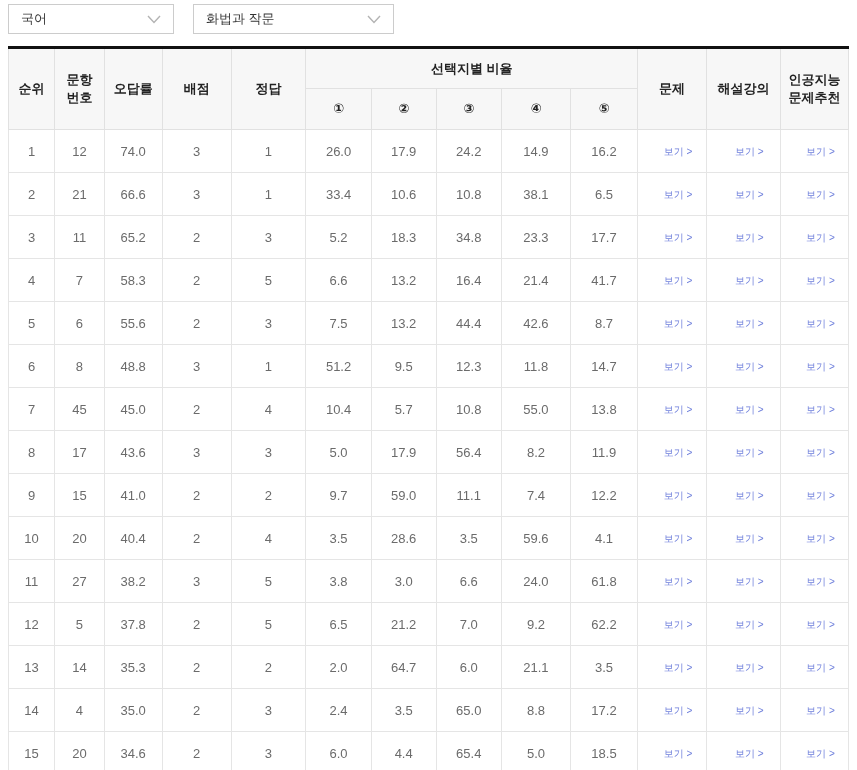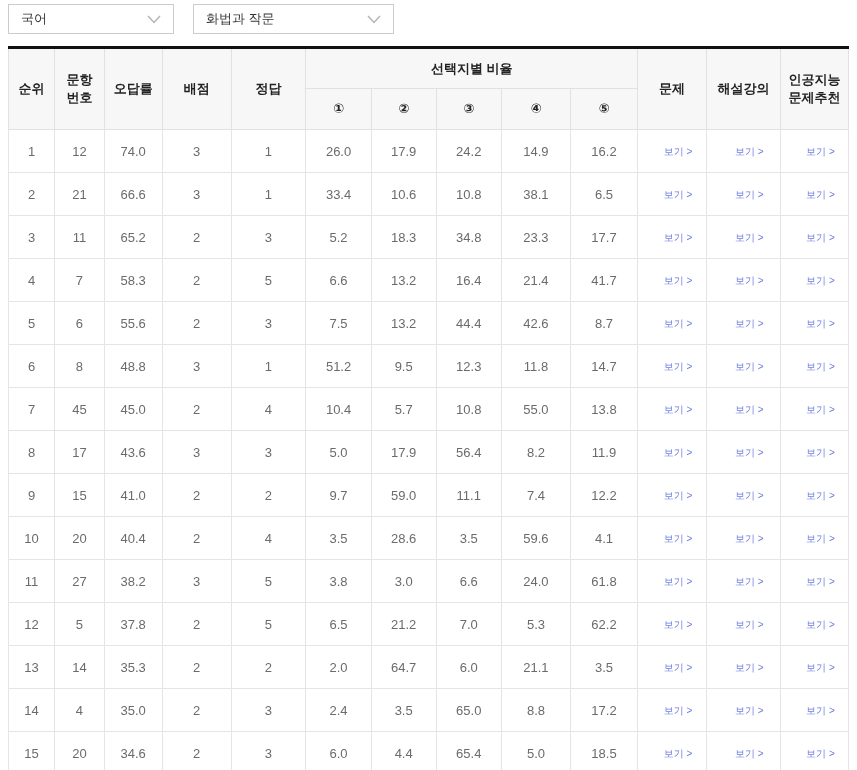--- a/index.html
+++ b/index.html
@@ -298,21 +298,21 @@
       </tr>
       <tr>
         <td>12</td>
         <td>5</td>
         <td>37.8</td>
         <td>2</td>
         <td>5</td>
         <td>6.5</td>
         <td>21.2</td>
         <td>7.0</td>
-        <td>5.3</td>
+        <td>9.2</td>
         <td>62.2</td>
         <td><a class="view-link">보기 &gt;</a></td>
         <td><a class="view-link">보기 &gt;</a></td>
         <td><a class="view-link">보기 &gt;</a></td>
       </tr>
       <tr>
         <td>13</td>
         <td>14</td>
         <td>35.3</td>
         <td>2</td>

